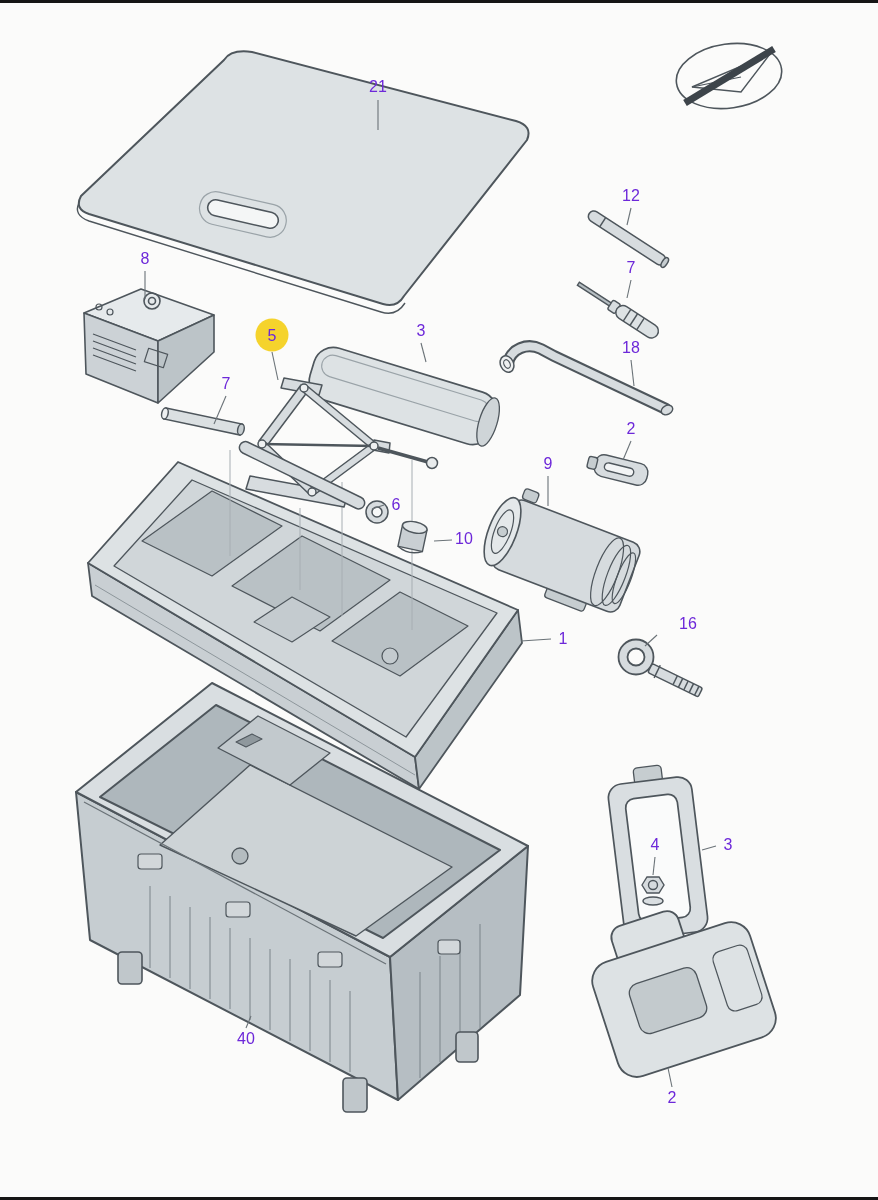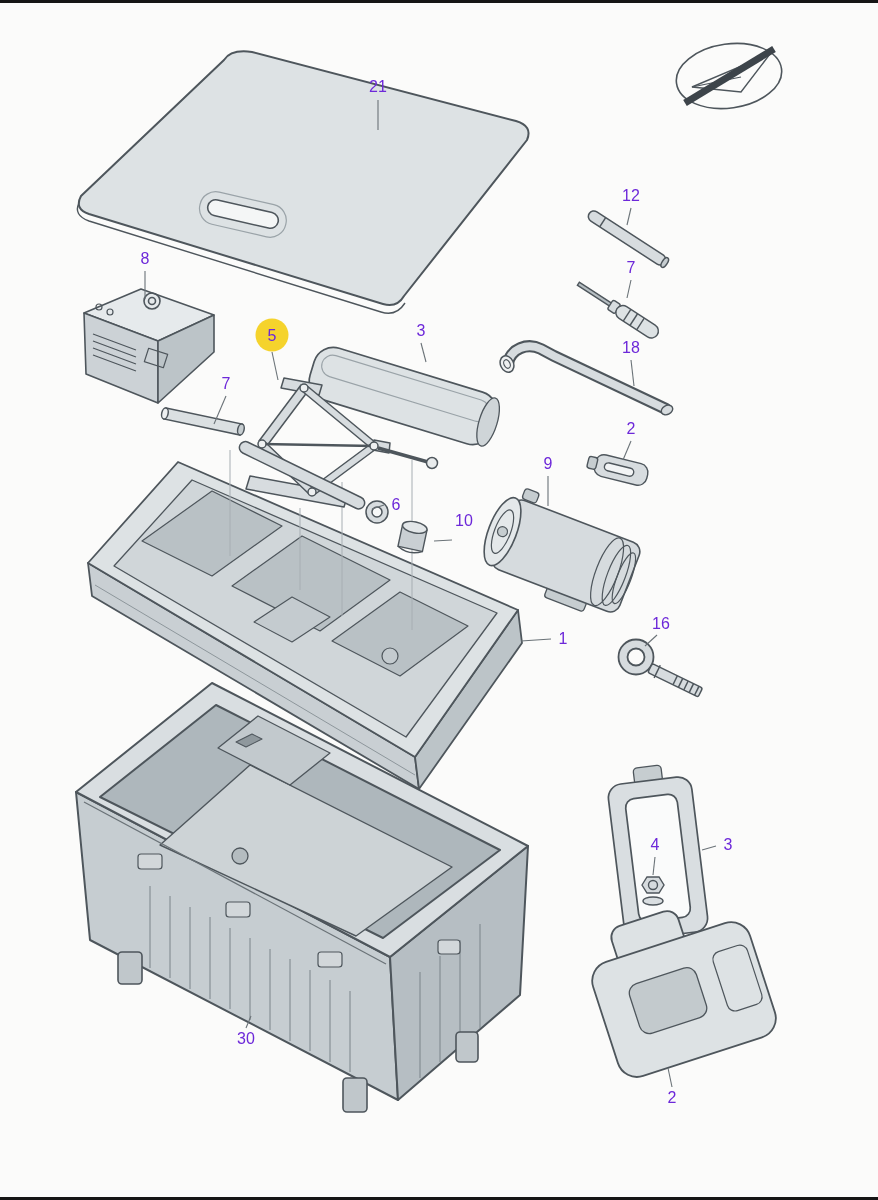--- a/index.html
+++ b/index.html
@@ -10,22 +10,22 @@
   .edge-bar.bottom{bottom:0}
   svg.diagram{position:absolute;left:0;top:0;display:block}
   .label{position:absolute;transform:translate(-50%,-50%);font-size:16px;font-weight:normal;color:#6d28d9;line-height:1;cursor:default;user-select:none}
   .label.hl{width:33px;height:33px;border-radius:50%;background:#f5d32c;display:flex;align-items:center;justify-content:center}
   
   #lbl-21{left:378px;top:87px}   #lbl-8{left:145px;top:259px}
   #lbl-5{left:272px;top:335px}   #lbl-7{left:226px;top:384px}
   #lbl-11{left:421px;top:331px}  #lbl-12{left:631px;top:196px}
   #lbl-13{left:631px;top:268px}  #lbl-14{left:631px;top:348px}
   #lbl-15{left:631px;top:429px}  #lbl-9{left:548px;top:464px}
-  #lbl-6{left:396px;top:505px}   #lbl-10{left:464px;top:521px}
-  #lbl-1{left:563px;top:639px}   #lbl-16{left:661px;top:624px}
+  #lbl-6{left:396px;top:505px}   #lbl-10{left:464px;top:539px}
+  #lbl-1{left:563px;top:639px}   #lbl-16{left:688px;top:624px}
   #lbl-20{left:246px;top:1039px} #lbl-3{left:728px;top:845px}
   #lbl-4{left:655px;top:845px}   #lbl-2{left:672px;top:1098px}
 </style>
 </head>
 <body>
 
 <div class="stage">
   <div class="edge-bar top"></div>
 
   <svg class="diagram" width="878" height="1200" viewBox="0 0 878 1200">
@@ -246,19 +246,19 @@
   <div class="label" id="lbl-11">3</div>
   <div class="label" id="lbl-12">12</div>
   <div class="label" id="lbl-13">7</div>
   <div class="label" id="lbl-14">18</div>
   <div class="label" id="lbl-15">2</div>
   <div class="label" id="lbl-9">9</div>
   <div class="label" id="lbl-6">6</div>
   <div class="label" id="lbl-10">10</div>
   <div class="label" id="lbl-1">1</div>
   <div class="label" id="lbl-16">16</div>
-  <div class="label" id="lbl-20">30</div>
+  <div class="label" id="lbl-20">40</div>
   <div class="label" id="lbl-3">3</div>
   <div class="label" id="lbl-4">4</div>
   <div class="label" id="lbl-2">2</div>
 
   <div class="edge-bar bottom"></div>
 </div>
 
 </body></html>

